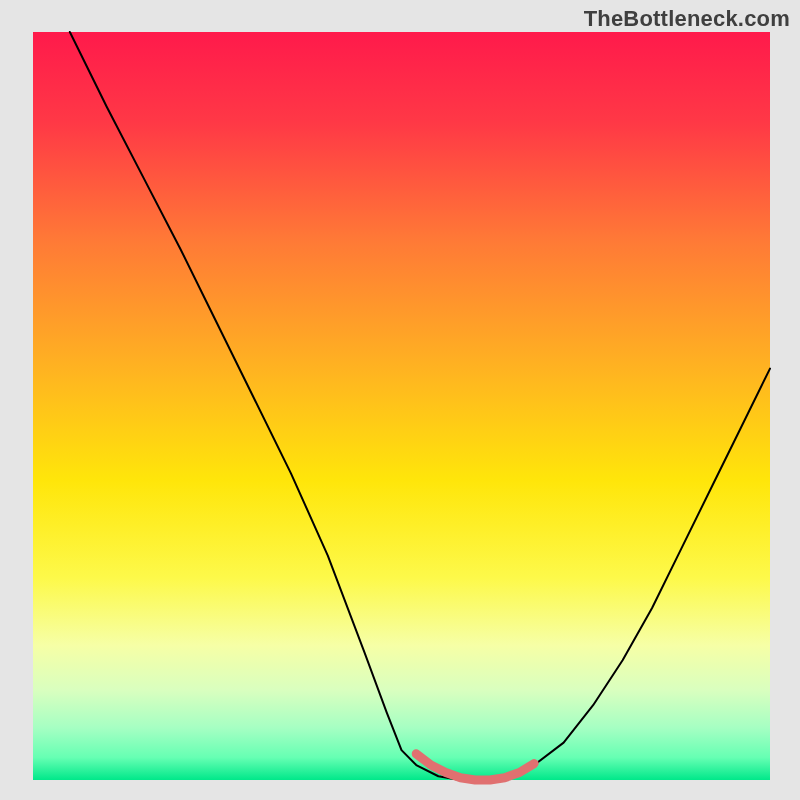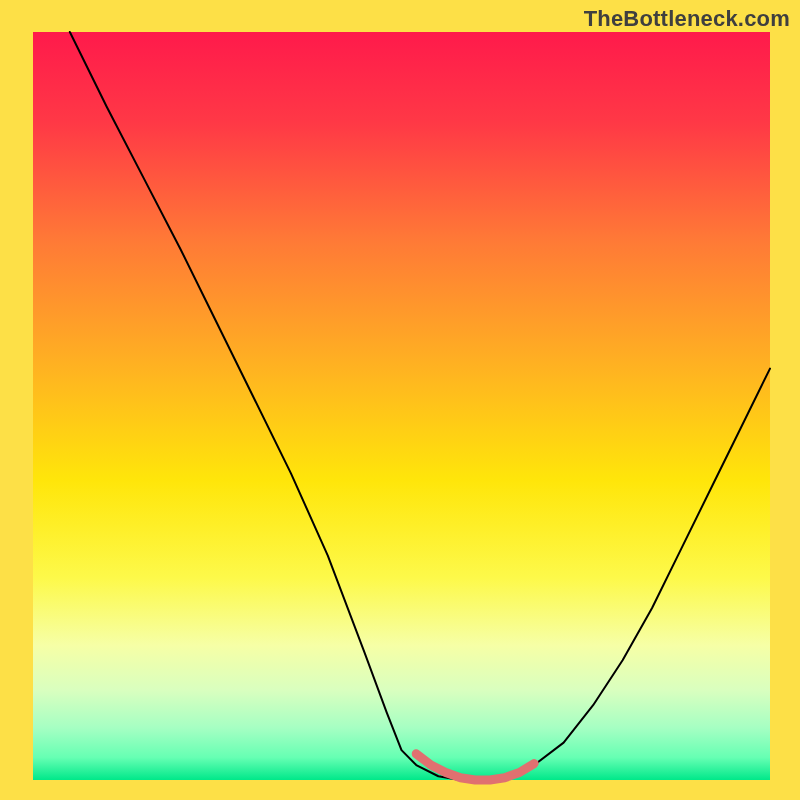--- a/index.html
+++ b/index.html
@@ -8,21 +8,21 @@
     width: 800px;
     height: 800px;
     background: #000;
     font-family: Arial, Helvetica, sans-serif;
     overflow: hidden;
   }
   .stage {
     position: relative;
     width: 800px;
     height: 800px;
-    background: #fde047;
+    background: #e5e5e5;
   }
   .watermark {
     position: absolute;
     top: 6px;
     right: 10px;
     color: #3f3f3f;
     font-size: 22px;
     font-weight: 600;
     letter-spacing: 0.2px;
     z-index: 10;

